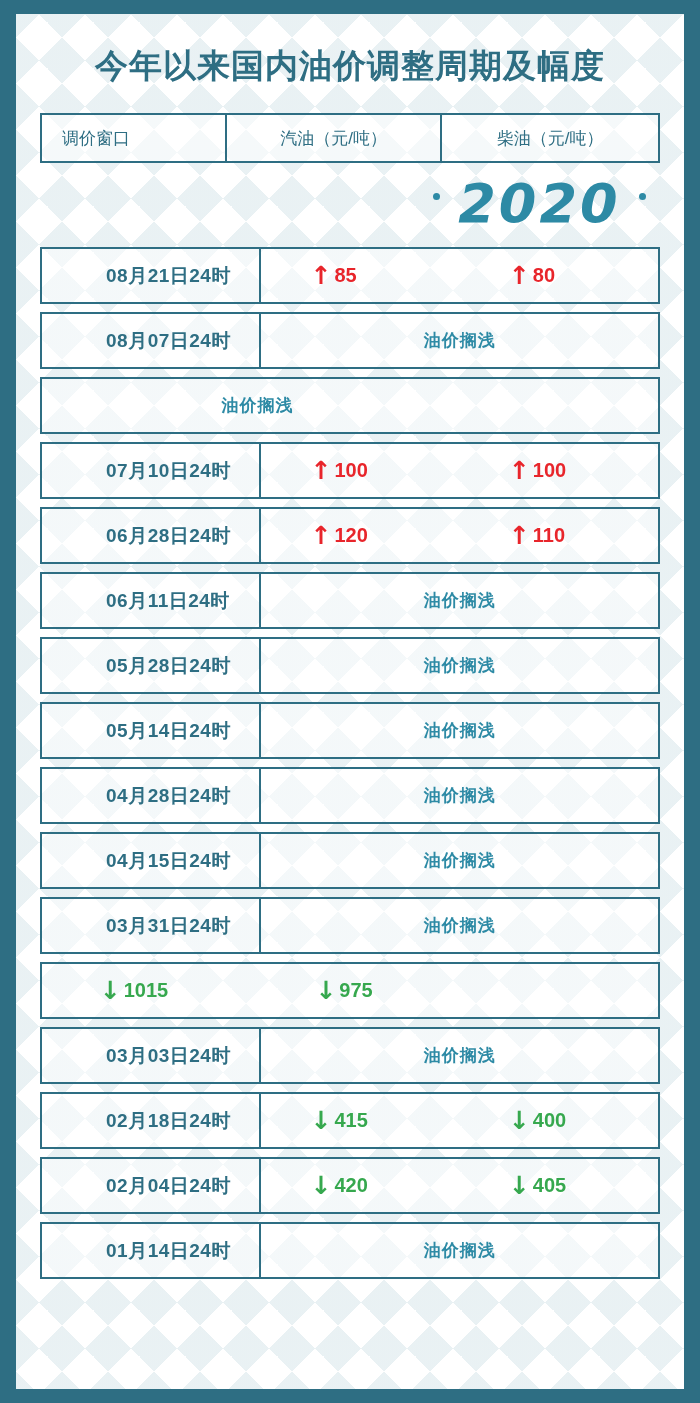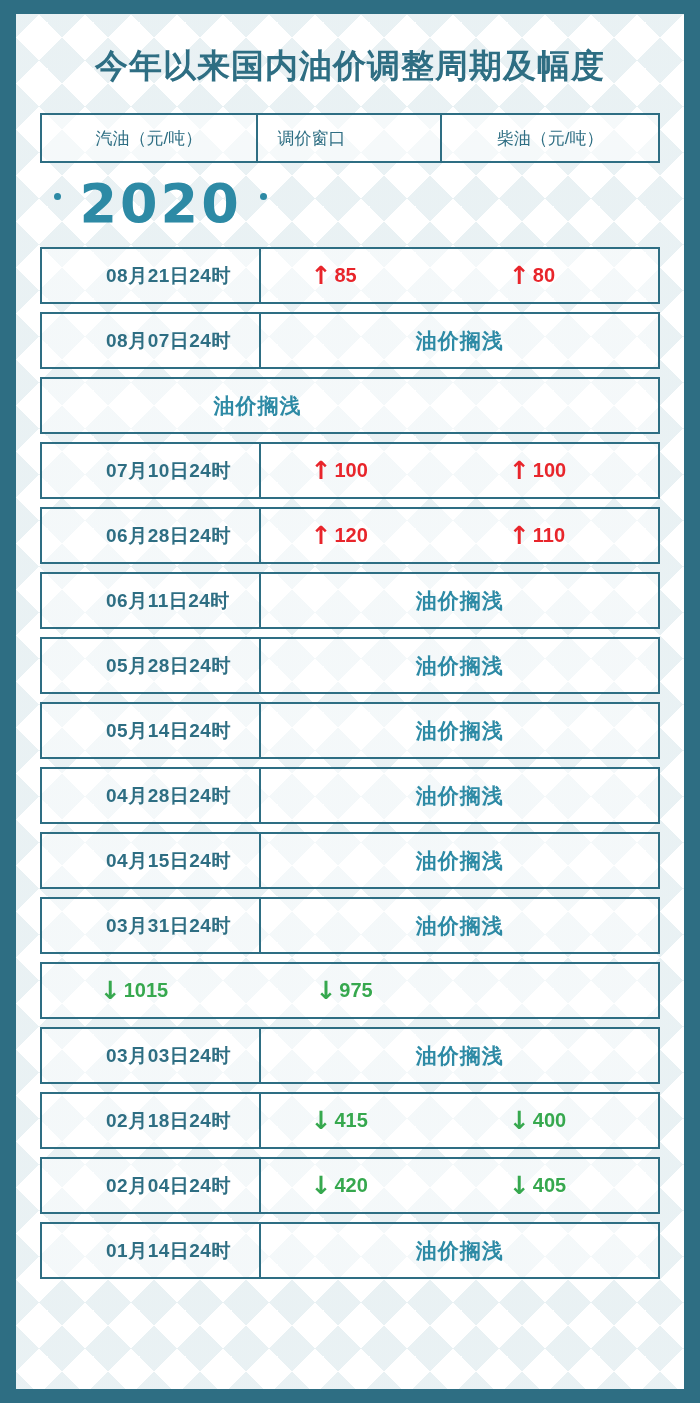--- a/index.html
+++ b/index.html
@@ -75,22 +75,23 @@
     border-right: 2px solid #2e6e83;
   }
   .head-cell.c3 {
     width: 35%;
     justify-content: center;
     text-align: right;
   }
 
   .year-band {
     position: relative;
-    text-align: left;
+    text-align: right;
     padding: 14px 0 16px 0;
+    font-style: italic;
   }
   .year-text {
     color: #2d8aa5;
     font-size: 54px;
     font-weight: bold;
     letter-spacing: 3px;
     font-family: "DejaVu Sans", sans-serif;
     line-height: 1;
     display: inline-block;
   }
@@ -141,21 +142,21 @@
     display: flex;
     align-items: center;
     width: 100px;
   }
   .cell-span {
     width: 70%;
     display: flex;
     align-items: center;
     justify-content: center;
     color: #2d8aa5;
-    font-size: 21px;
+    font-size: 17px;
     font-weight: bold;
     letter-spacing: 1px;
   }
   .up { color: #e8252b; }
   .down { color: #36a84e; }
   .arrow {
     font-size: 25px;
     line-height: 1;
     margin-right: 3px;
     font-family: "DejaVu Sans", sans-serif;
@@ -164,22 +165,22 @@
 </style>
 </head>
 <body>
 
 <div class="poster">
   <div class="inner">
 
     <div class="title">今年以来国内油价调整周期及幅度</div>
 
     <div class="head-row">
+      <div class="head-cell c1">调价窗口</div>
       <div class="head-cell c2">汽油（元/吨）</div>
-      <div class="head-cell c1">调价窗口</div>
       <div class="head-cell c3">柴油（元/吨）</div>
     </div>
 
     <div class="year-band">
       <span class="year-dot"></span>
       <span class="year-text">2020</span>
       <span class="year-dot"></span>
     </div>
 
     <div class="rows" id="rows">

